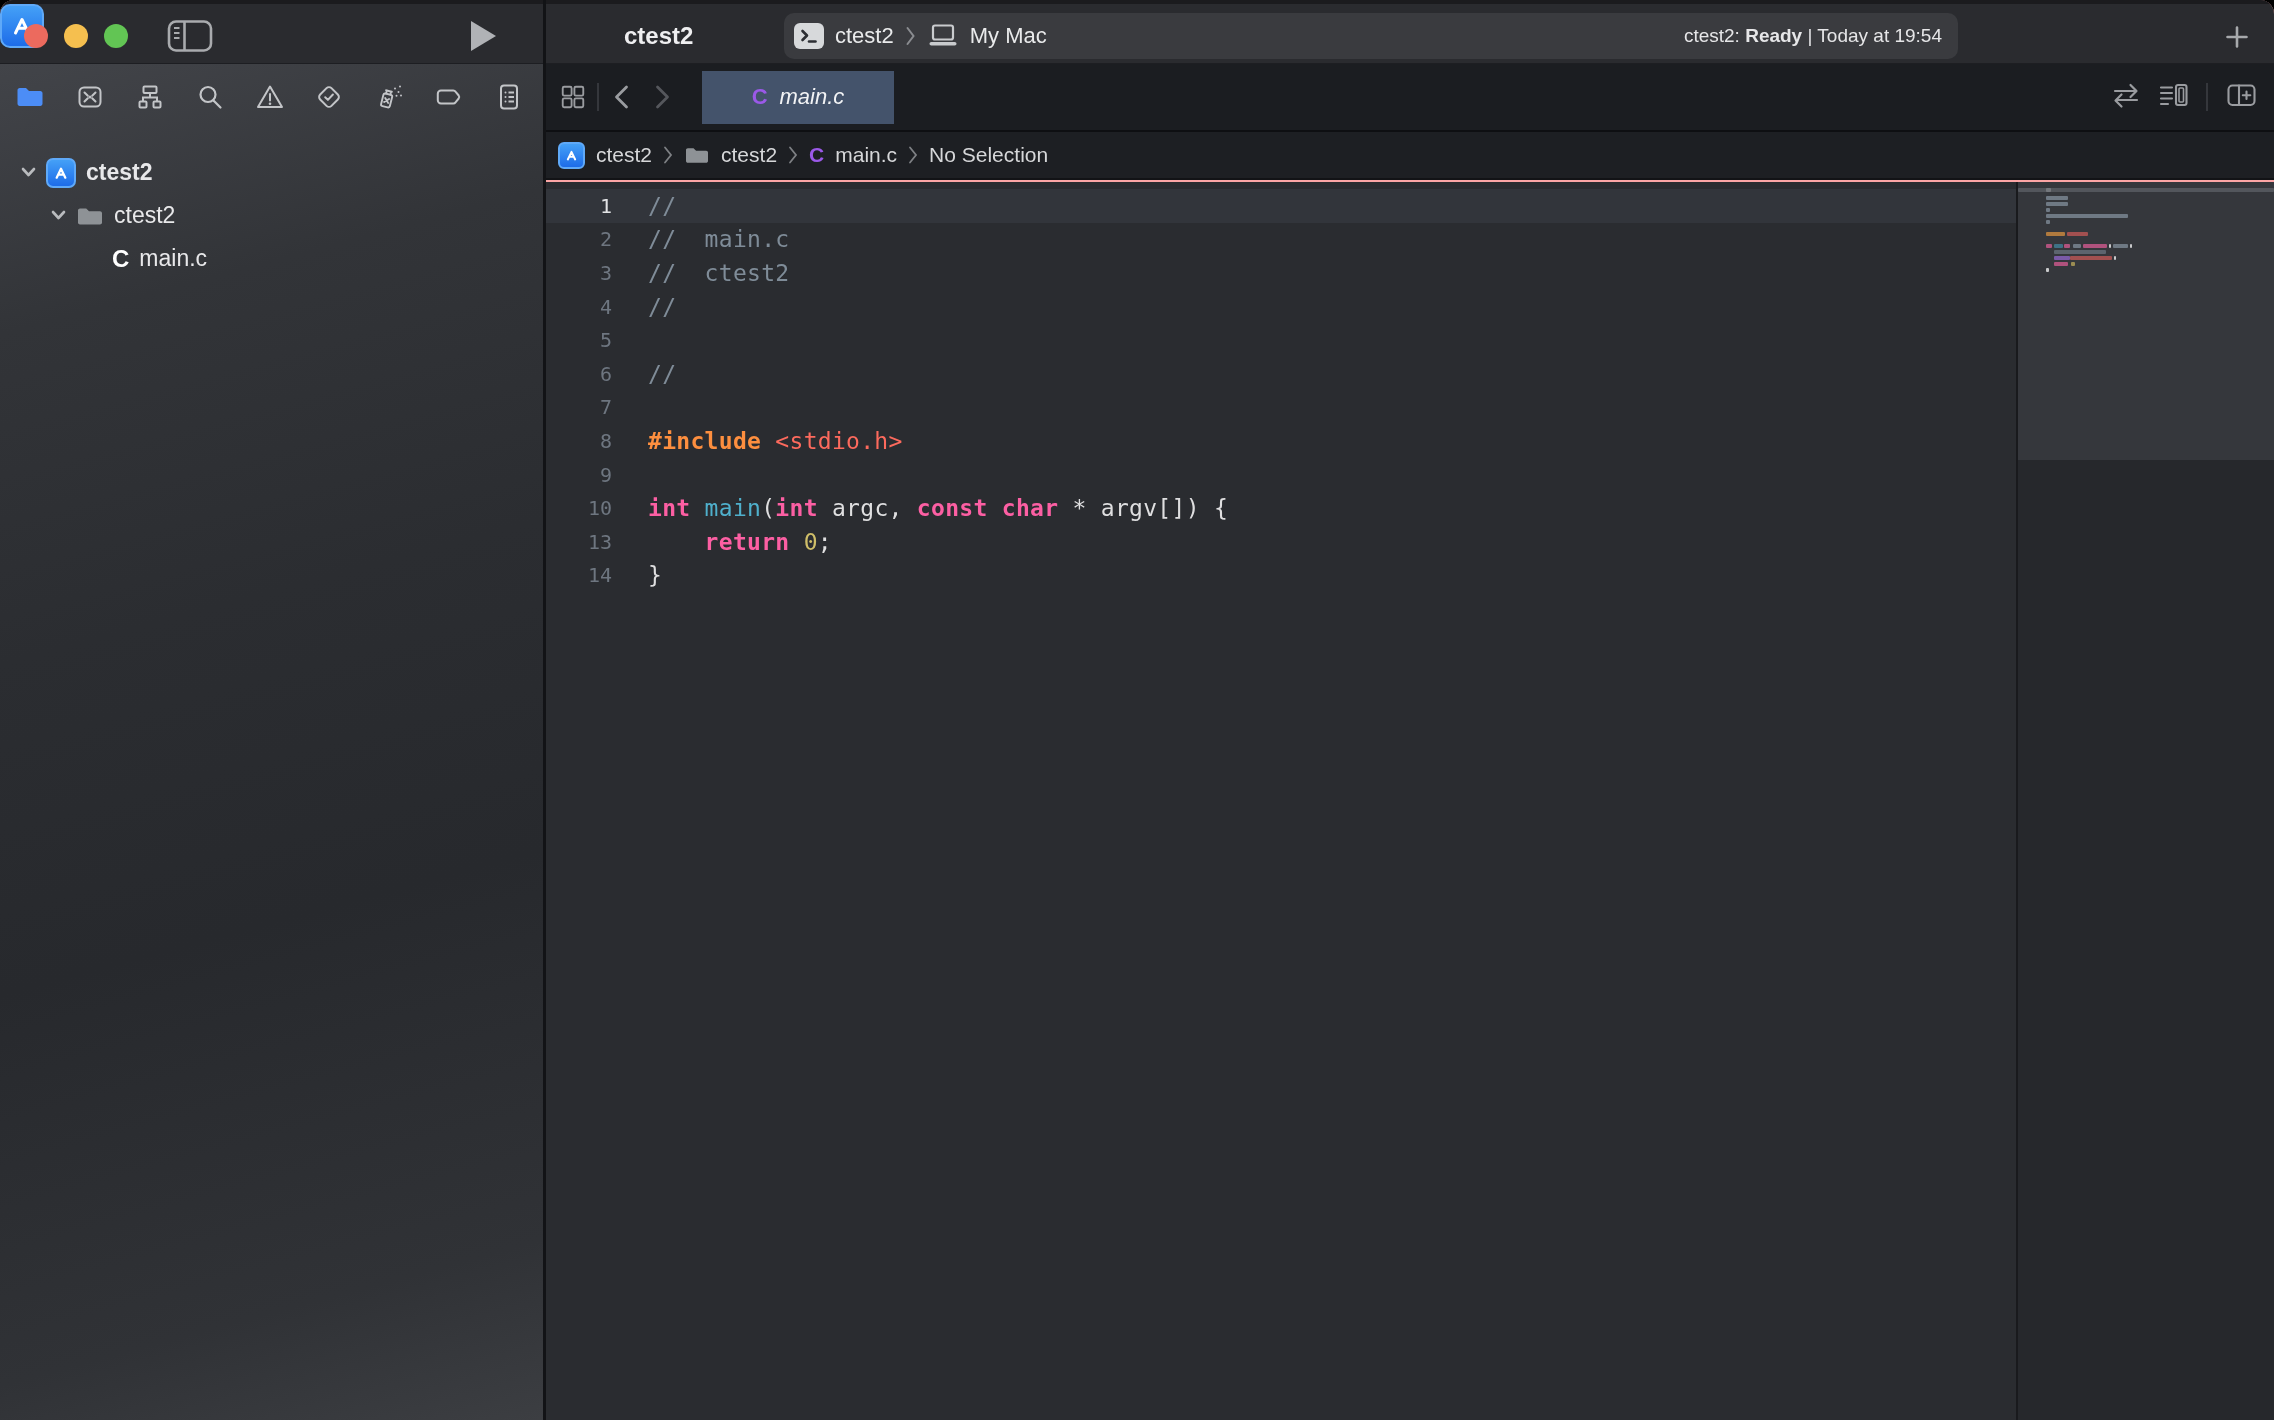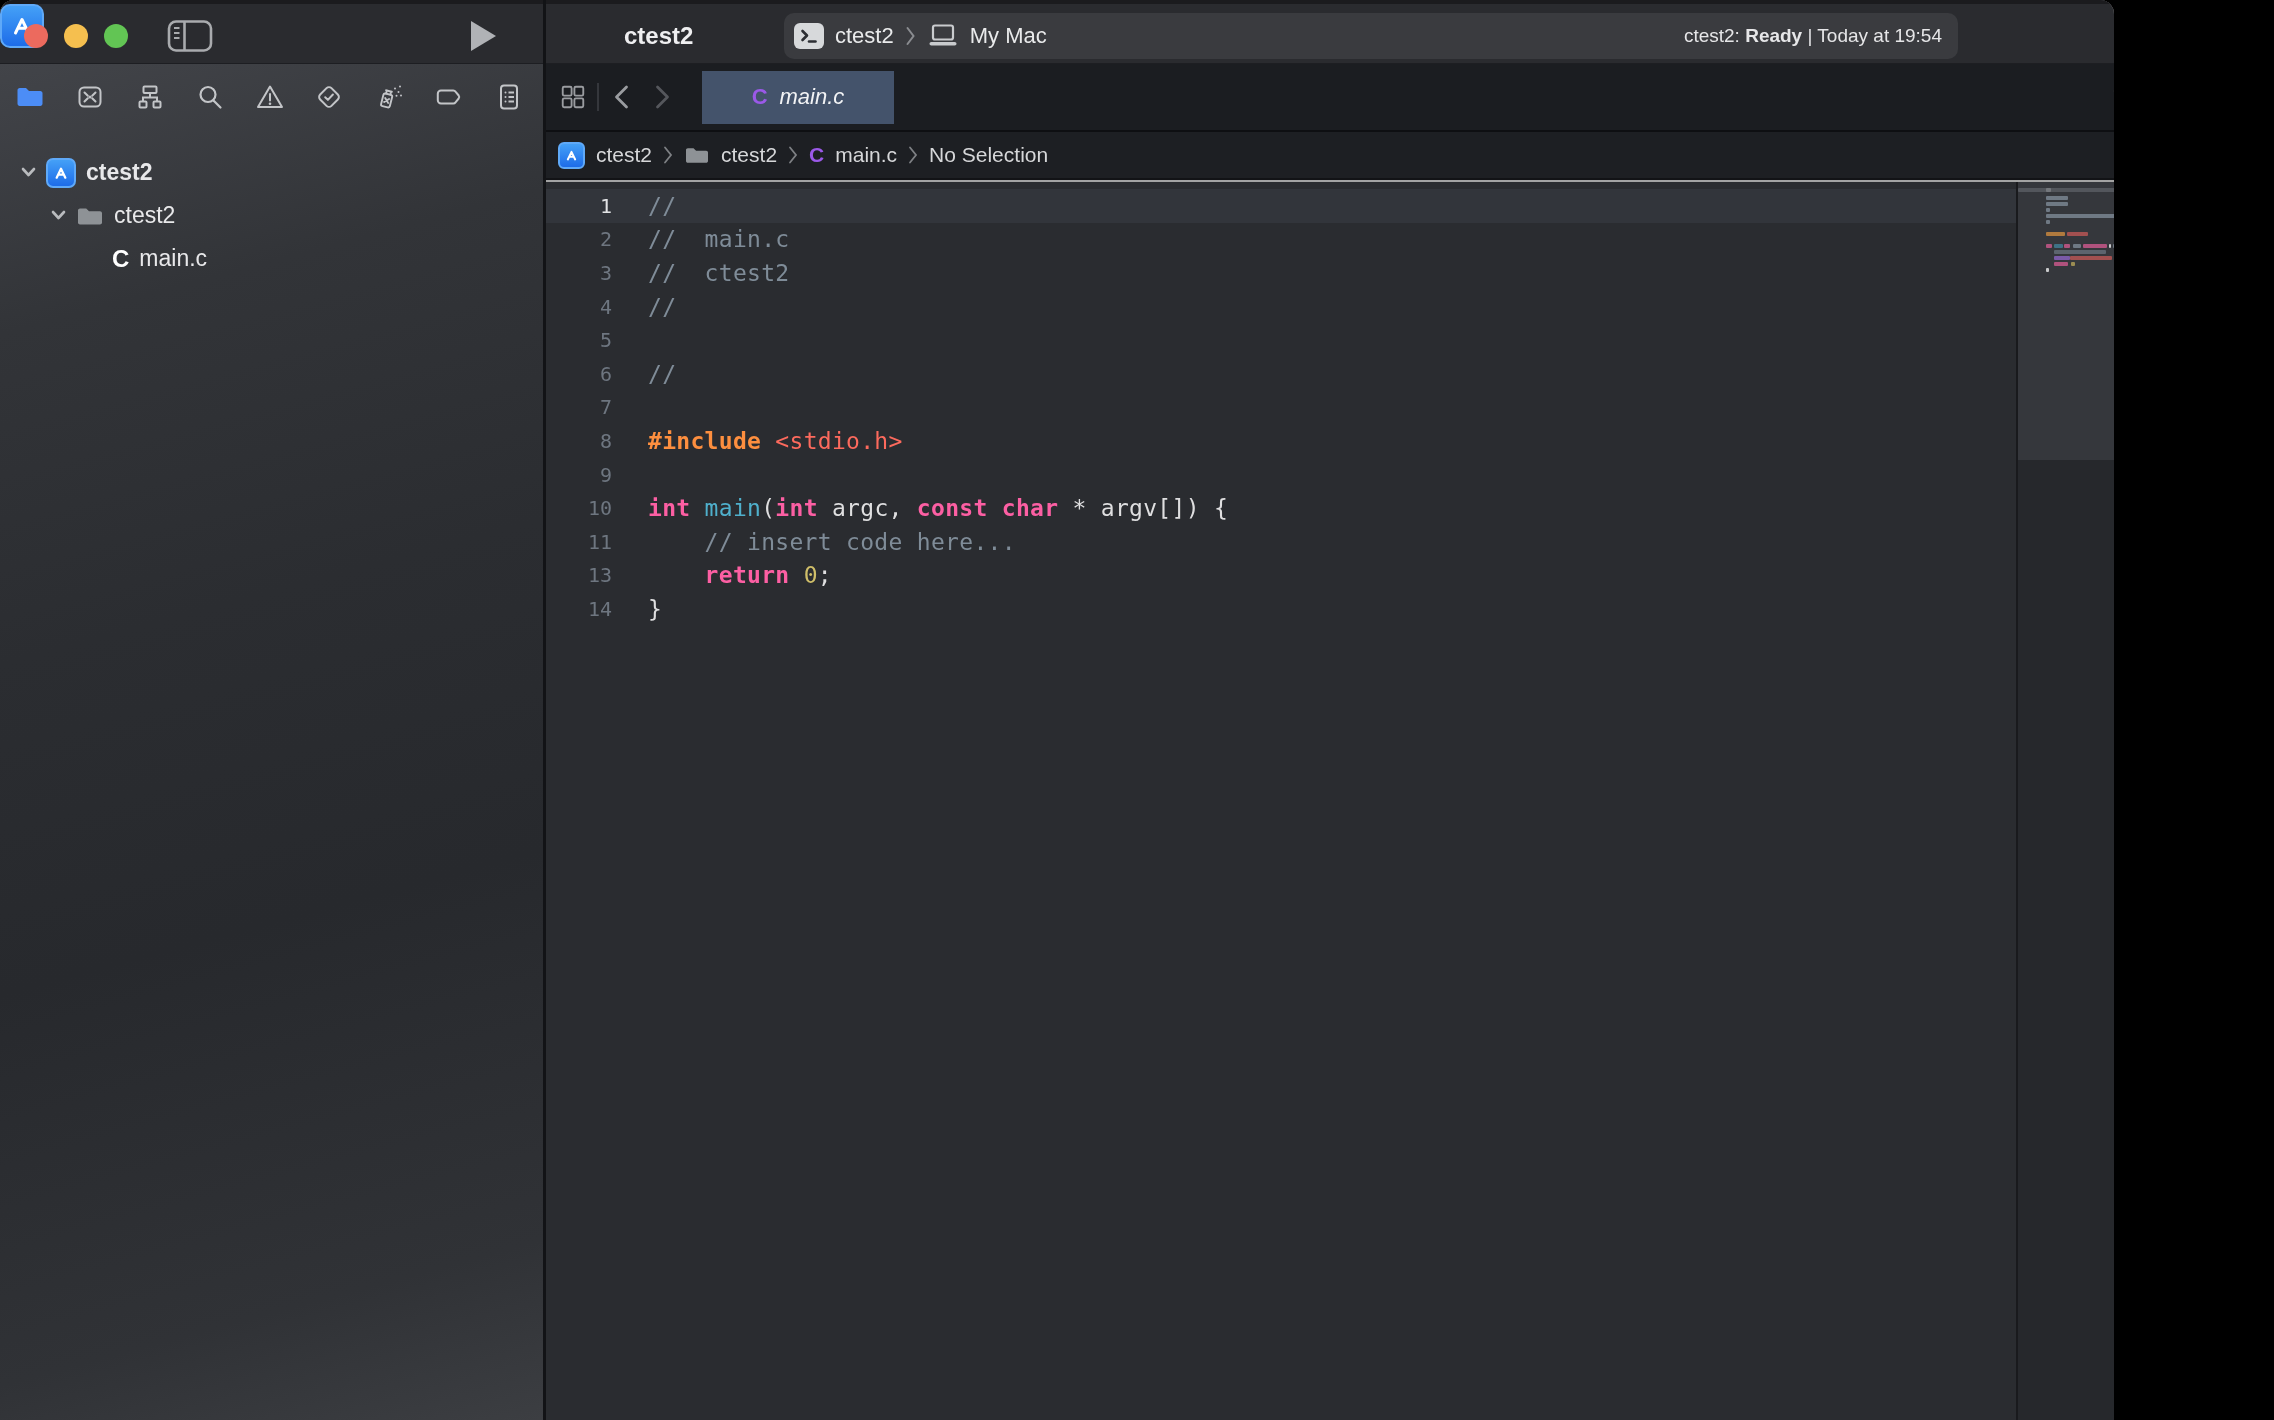--- a/index.html
+++ b/index.html
@@ -1,19 +1,19 @@
 <!DOCTYPE html>
 <html><head>
 <meta charset="utf-8">
 <style>
   * { margin:0; padding:0; box-sizing:border-box; }
   html,body { background:#000; }
   body { font-family:"Liberation Sans", sans-serif; }
-  .page { position:relative; width:2114px; height:1420px; overflow:hidden;
-          background:#a3a3a3; border-radius:14px 14px 0 0; }
+  .page { position:relative; width:2274px; height:1420px; overflow:hidden;
+          background:#fca5a5; border-radius:14px 14px 0 0; }
 
   
   .titlebar { position:absolute; left:0; top:0; width:2274px; height:64px;
               background:#2A2B2F; border-top:4px solid #1B1B1E; border-bottom:1px solid #1D1E22; }
   .traffic { position:absolute; top:20px; width:24px; height:24px; border-radius:50%; }
   .t-close { left:24px;  background:#EC6A5E; }
   .t-min   { left:64px;  background:#F5BF4F; }
   .t-zoom  { left:104px; background:#62C554; }
   .tb-icon { position:absolute; display:flex; align-items:center; justify-content:center; }
   .sidebar-toggle { left:166px; top:15px; width:48px; height:34px; }
@@ -395,24 +395,20 @@
             <span class="gut">8</span>
             <span class="txt"><span class="tok-preproc">#include</span><span class="tok-plain"> </span><span class="tok-string">&lt;stdio.h&gt;</span></span>
           </div>
           <div class="code-row">
             <span class="gut">9</span>
             <span class="txt"></span>
           </div>
           <div class="code-row">
             <span class="gut">10</span>
             <span class="txt"><span class="tok-keyword">int</span><span class="tok-plain"> </span><span class="tok-function">main</span><span class="tok-plain">(</span><span class="tok-keyword">int</span><span class="tok-plain"> argc, </span><span class="tok-keyword">const</span><span class="tok-plain"> </span><span class="tok-keyword">char</span><span class="tok-plain"> * argv[]) {</span></span>
-          </div>
-          <div class="code-row">
-            <span class="gut">11</span>
-            <span class="txt"><span class="tok-plain">    </span><span class="tok-comment">// insert code here...</span></span>
           </div>
           <div class="code-row">
             <span class="gut">13</span>
             <span class="txt"><span class="tok-plain">    </span><span class="tok-keyword">return</span><span class="tok-plain"> </span><span class="tok-number">0</span><span class="tok-plain">;</span></span>
           </div>
           <div class="code-row">
             <span class="gut">14</span>
             <span class="txt"><span class="tok-plain">}</span></span>
           </div>
         </div>

